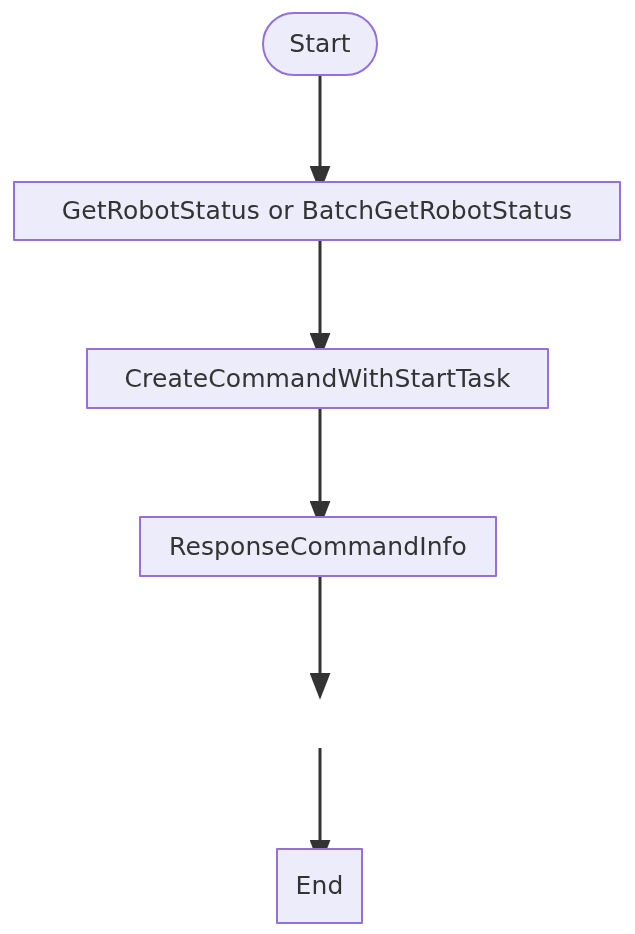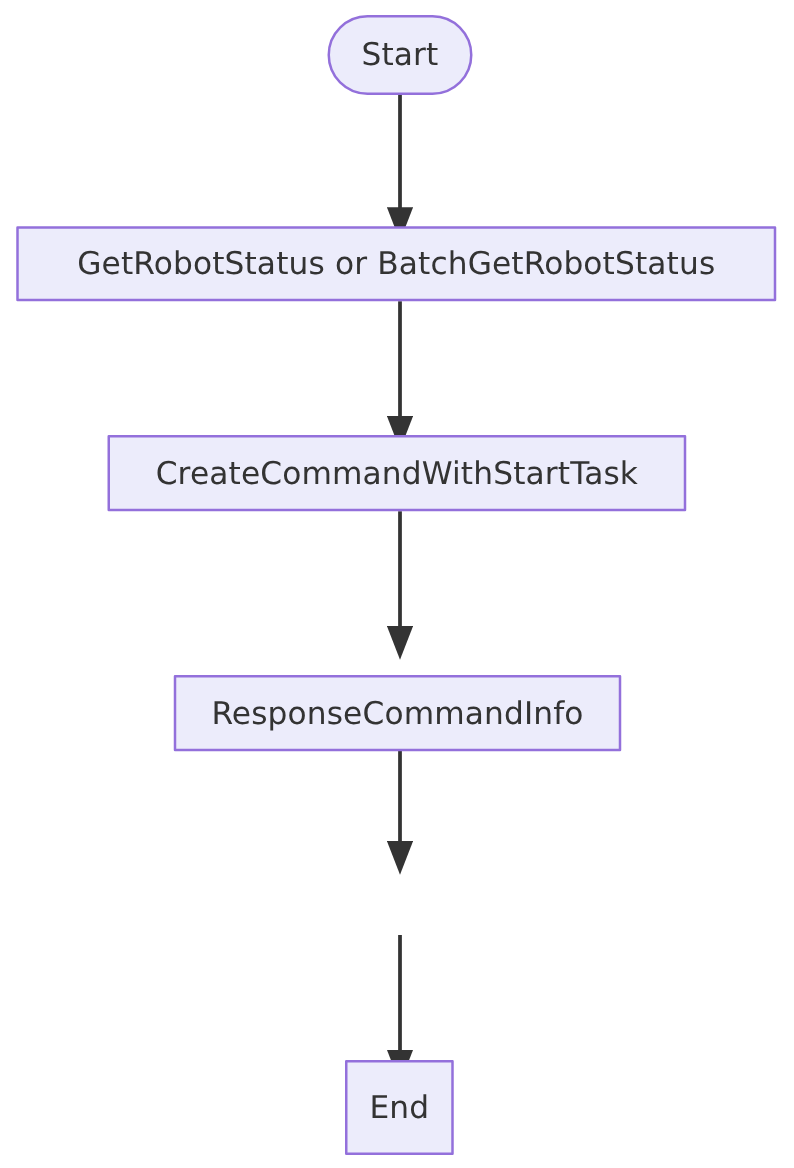--- a/index.html
+++ b/index.html
@@ -49,21 +49,21 @@
   }
   .node-label {
     display: block;
     padding: 0 10px;
   }
 
   
   .n-start  { left: 262px; top: 12px;  width: 116px; height: 64px; }
   .n-box1   { left: 13px;  top: 181px; width: 608px; height: 60px; }
   .n-box2   { left: 86px;  top: 348px; width: 463px; height: 61px; }
-  .n-box3   { left: 139px; top: 540px; width: 358px; height: 61px; }
+  .n-box3   { left: 139px; top: 516px; width: 358px; height: 61px; }
   .n-box4   { left: 162px; top: 688px; width: 312px; height: 60px; }
   .n-end    { left: 276px; top: 848px; width: 87px;  height: 76px; justify-content: center; }
 </style>
 </head>
 <body>
 
 <div id="diagram">
 
   <svg class="edges-layer" width="635" height="934" viewBox="0 0 635 934" xmlns="http://www.w3.org/2000/svg">
     <defs>

